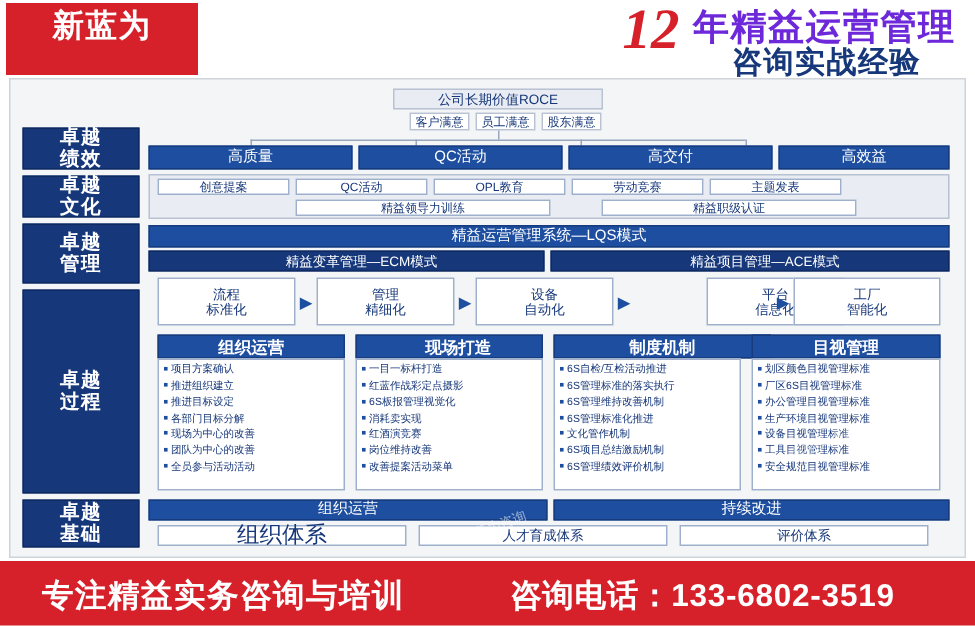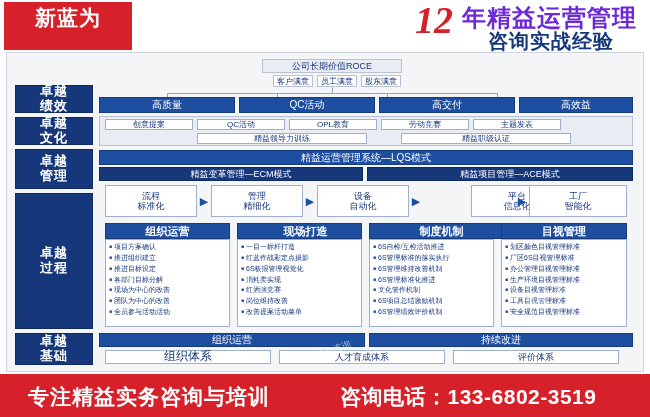--- a/index.html
+++ b/index.html
@@ -275,21 +275,21 @@
       <div>厂区6S目视管理标准</div>
       <div>办公管理目视管理标准</div>
       <div>生产环境目视管理标准</div>
       <div>设备目视管理标准</div>
       <div>工具目视管理标准</div>
       <div>安全规范目视管理标准</div>
     </div>
 
     <div class="bx blue" style="left:92px;top:280px;width:266px;height:14px;font-size:10px;">组织运营</div>
     <div class="bx blue" style="left:362px;top:280px;width:264px;height:14px;font-size:10px;">持续改进</div>
-    <div class="bx white" style="left:98px;top:297px;width:166px;height:14px;font-size:12px;">组织体系</div>
+    <div class="bx white" style="left:98px;top:297px;width:166px;height:14px;font-size:15px;">组织体系</div>
     <div class="bx white" style="left:272px;top:297px;width:166px;height:14px;font-size:9px;">人才育成体系</div>
     <div class="bx white" style="left:446px;top:297px;width:166px;height:14px;font-size:9px;">评价体系</div>
 
     <div class="wm" style="left:520px;top:236px;">新蓝为咨询</div>
     <div class="wm" style="left:300px;top:292px;">新蓝为咨询</div>
   </div>
 
   <div class="redbar">
     <div class="t1">专注精益实务咨询与培训</div>
     <div class="t2">咨询电话：133-6802-3519</div>

